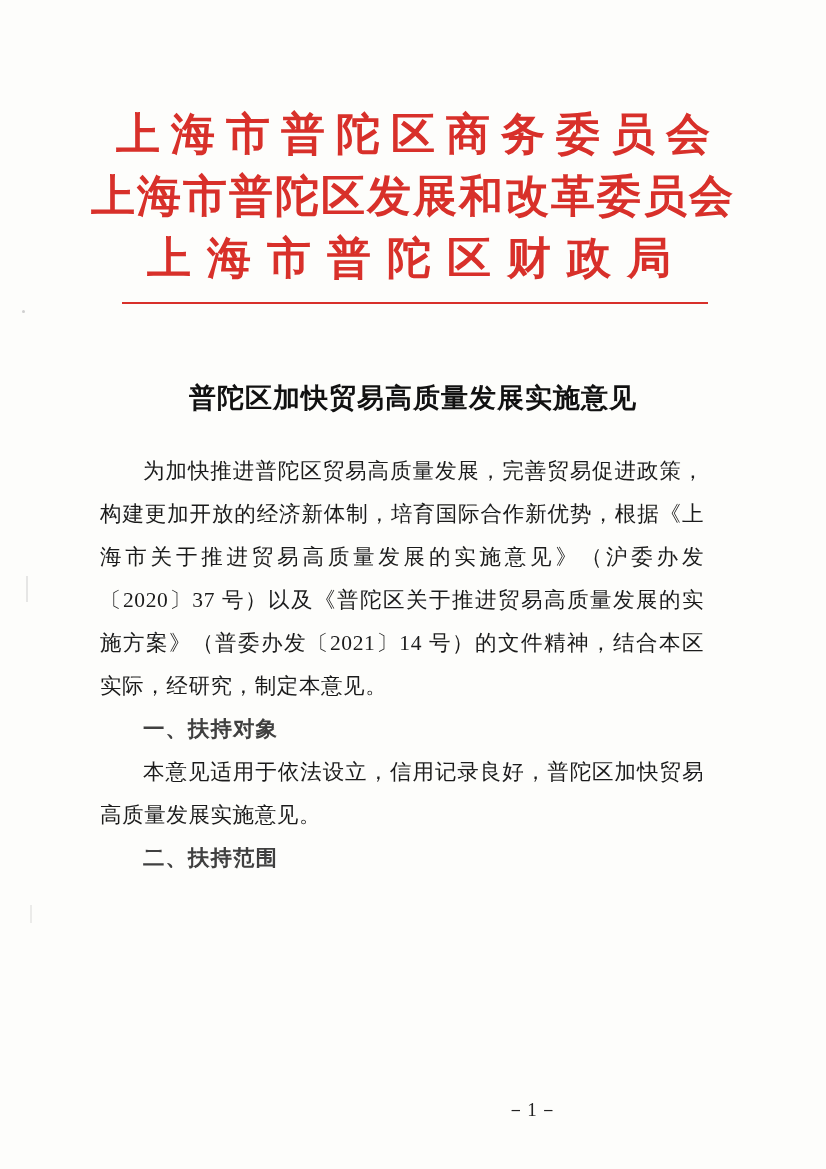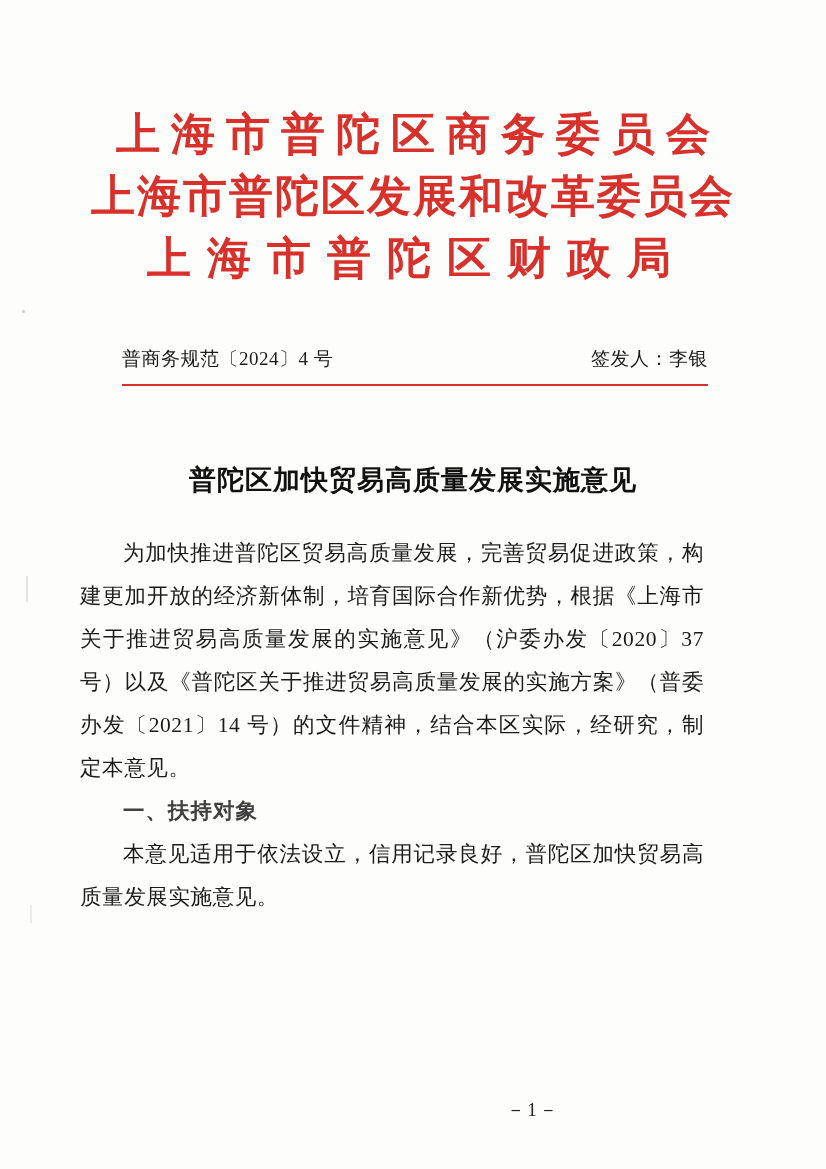--- a/index.html
+++ b/index.html
@@ -69,21 +69,21 @@
     text-align: center;
     font-size: 27px;
     font-weight: 700;
     letter-spacing: 1px;
     color: #111;
     font-family: "Liberation Serif", "DejaVu Serif", serif;
   }
   
   .body-text {
     margin-top: 34px;
-    padding: 0 122px 0 80px;
+    padding: 0 122px 0 100px;
   }
   .para {
     font-size: 21.5px;
     line-height: 43px;
     text-align: justify;
     text-justify: inter-ideograph;
     text-indent: 2em;
     letter-spacing: 0.6px;
     margin: 0;
     color: #1b1b1b;
@@ -126,28 +126,25 @@
   <div class="scan-mark sm1"></div>
   <div class="scan-mark sm2"></div>
   <div class="scan-mark sm3"></div>
 
   <div class="letterhead">
     <div class="lh-line spaced">上海市普陀区商务委员会</div>
     <div class="lh-line">上海市普陀区发展和改革委员会</div>
     <div class="lh-line spaced2">上海市普陀区财政局</div>
   </div>
 
-  <div class="docnum-row">
-    <div class="docnum-left">普商务规范〔2024〕4 号</div>
-    <div class="docnum-right">签发人：李银</div>
-  </div>
   <div class="red-rule"></div>
 
   <div class="doc-title">普陀区加快贸易高质量发展实施意见</div>
 
   <div class="body-text">
     <p class="para">为加快推进普陀区贸易高质量发展，完善贸易促进政策，构建更加开放的经济新体制，培育国际合作新优势，根据《上海市关于推进贸易高质量发展的实施意见》（沪委办发〔2020〕37 号）以及《普陀区关于推进贸易高质量发展的实施方案》（普委办发〔2021〕14 号）的文件精神，结合本区实际，经研究，制定本意见。</p>
     <p class="heading">一、扶持对象</p>
     <p class="para">本意见适用于依法设立，信用记录良好，普陀区加快贸易高质量发展实施意见。</p>
+    <p class="heading">二、扶持范围</p>
   </div>
 
   <div class="page-number">－1－</div>
 </div>
 
 </body></html>

